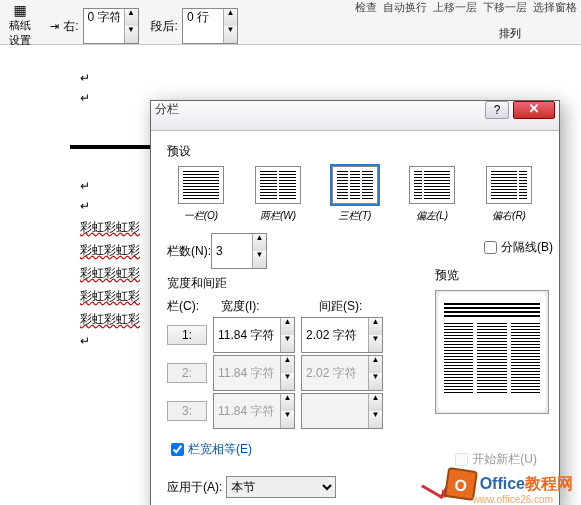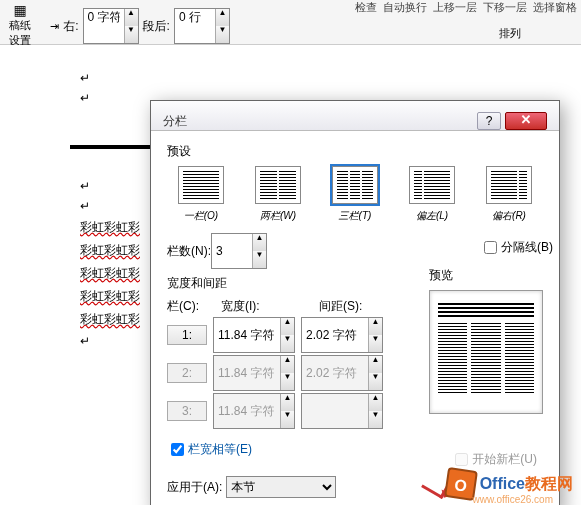--- a/index.html
+++ b/index.html
@@ -16,21 +16,21 @@
 .ribbon-right-label { position: absolute; top: 26px; right: 60px; font-size: 11px; }
 
 
 .doc { position: absolute; top: 45px; left: 0; right: 0; bottom: 0; background: #fff; padding: 20px 0 0 80px; }
 .doc p { font-size: 12px; margin: 6px 0; }
 .rainbow { color: #000; border-bottom: 1px wavy #c00; text-decoration: underline wavy #c00; }
 .hr-thick { border: none; border-top: 3px solid #000; border-bottom: 1px solid #000; width: 480px; margin: 40px 0 30px -10px; }
 
 
 .dialog { position: absolute; top: 100px; left: 150px; width: 410px; background: #fff; border: 1px solid #666; box-shadow: 4px 4px 18px rgba(0,0,0,0.35); }
-.titlebar { height: 30px; background: linear-gradient(#fdfdfe,#e9e9ef); border-bottom: 1px solid #bbb; display: flex; align-items: flex-end; padding: 0 12px; }
+.titlebar { height: 30px; background: linear-gradient(#fdfdfe,#e9e9ef); border-bottom: 1px solid #bbb; display: flex; align-items: flex-start; padding: 0 4px; }
 .titlebar .title { flex: 1; font-size: 12px; color: #333; }
 .titlebar .help { width: 24px; height: 18px; background: linear-gradient(#f7f7fb,#d9d9e3); border: 1px solid #9c9cad; border-radius: 2px; text-align: center; font-size: 12px; line-height: 16px; margin-right: 4px; cursor: pointer; }
 .titlebar .close { width: 42px; height: 18px; background: linear-gradient(#e67,#c9302c); border: 1px solid #800; border-radius: 2px; color: #fff; text-align: center; font-size: 13px; font-weight: bold; line-height: 14px; cursor: pointer; }
 
 .dlg-body { padding: 10px 16px 14px 16px; }
 .fieldset-label { font-size: 12px; margin: 2px 0 6px 0; }
 
 .presets { display: flex; justify-content: space-between; margin: 4px 6px 10px 6px; }
 .preset { width: 56px; text-align: center; cursor: pointer; }
 .preset .box { width: 46px; height: 38px; margin: 0 auto 4px auto; border: 1px solid #888; background: #fff; position: relative; padding: 4px; display: flex; gap: 2px; }
@@ -98,21 +98,21 @@
     <div class="row">
       <span>⇥</span>
       <span class="lbl">右:</span>
       <span class="spin">
           <input value="0 字符" style="">
           <span class="arrows">
             <div>▲</div>
             <div>▼</div>
           </span>
         </span>
-      <span class="lbl" style="">段后:</span>
+      <span class="lbl" style="margin-left:8px;">段后:</span>
       <span class="spin">
           <input value="0 行" style="">
           <span class="arrows">
             <div>▲</div>
             <div>▼</div>
           </span>
         </span>
     </div>
     <div class="ribbon-group-label">段落</div>
   </div>
@@ -198,21 +198,21 @@
         </span>
     </div>
 
     <label class="check divline-check" style="position:absolute; top:108px; right:6px;">
       <input type="checkbox" style="">
       <span>分隔线(B)</span>
     </label>
 
     <div class="fieldset-label">宽度和间距</div>
 
-    <div style="position:absolute; top:134px; right:16px;font-family:Liberation Serif, serif;">
+    <div style="position:absolute; top:134px; right:10px;font-family:Liberation Serif, serif;">
       <div class="fieldset-label">预览</div>
       <div class="preview-box">
         <div class="pline-full"></div>
           <div class="pline-full"></div>
           <div class="pline-full"></div>
           <div class="pline-full"></div>
         <div class="pcols">
             <div class="pcol"></div>
             <div class="pcol"></div>
             <div class="pcol"></div>

